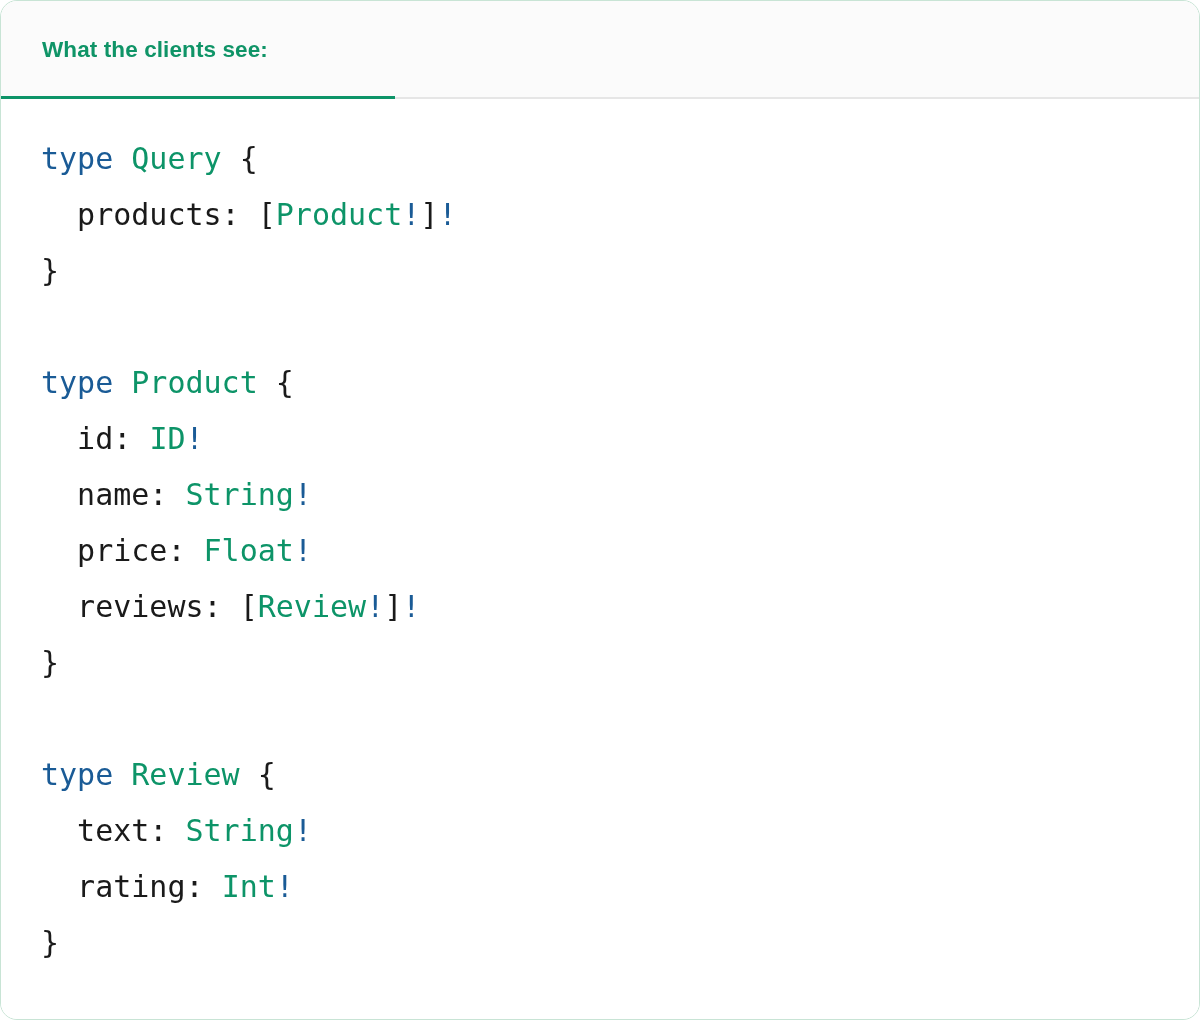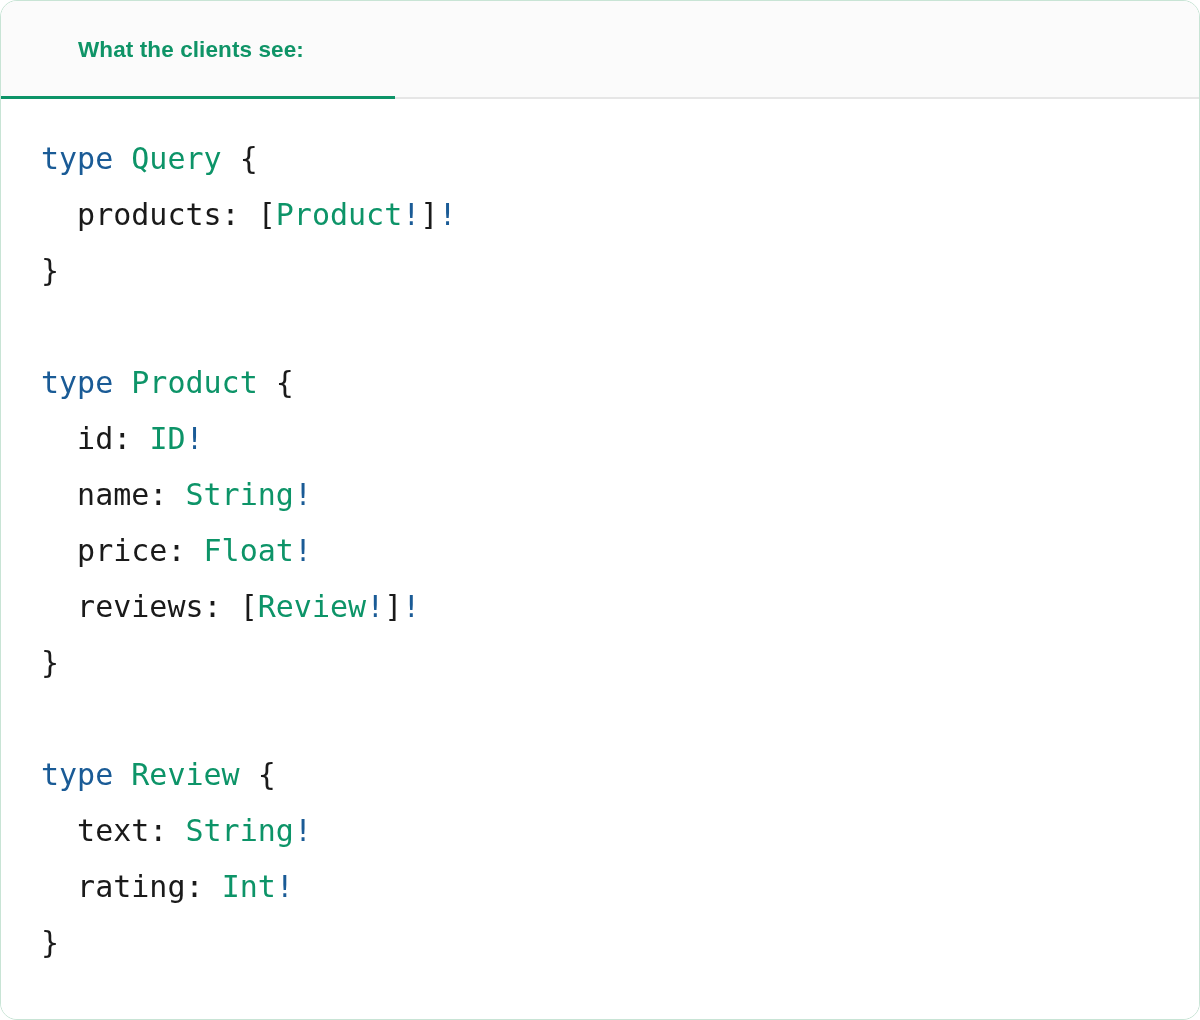--- a/index.html
+++ b/index.html
@@ -22,21 +22,20 @@
     overflow: hidden;
   }
 
   
   .tabbar {
     position: relative;
     height: 98px;
     background: #fbfbfb;
     display: flex;
     align-items: center;
-    padding-left: 36px;
   }
   .tabbar-rule {
     position: absolute;
     left: 0;
     right: 0;
     bottom: 0;
     height: 2px;
     background: #e6e6e6;
   }
   .tab {

